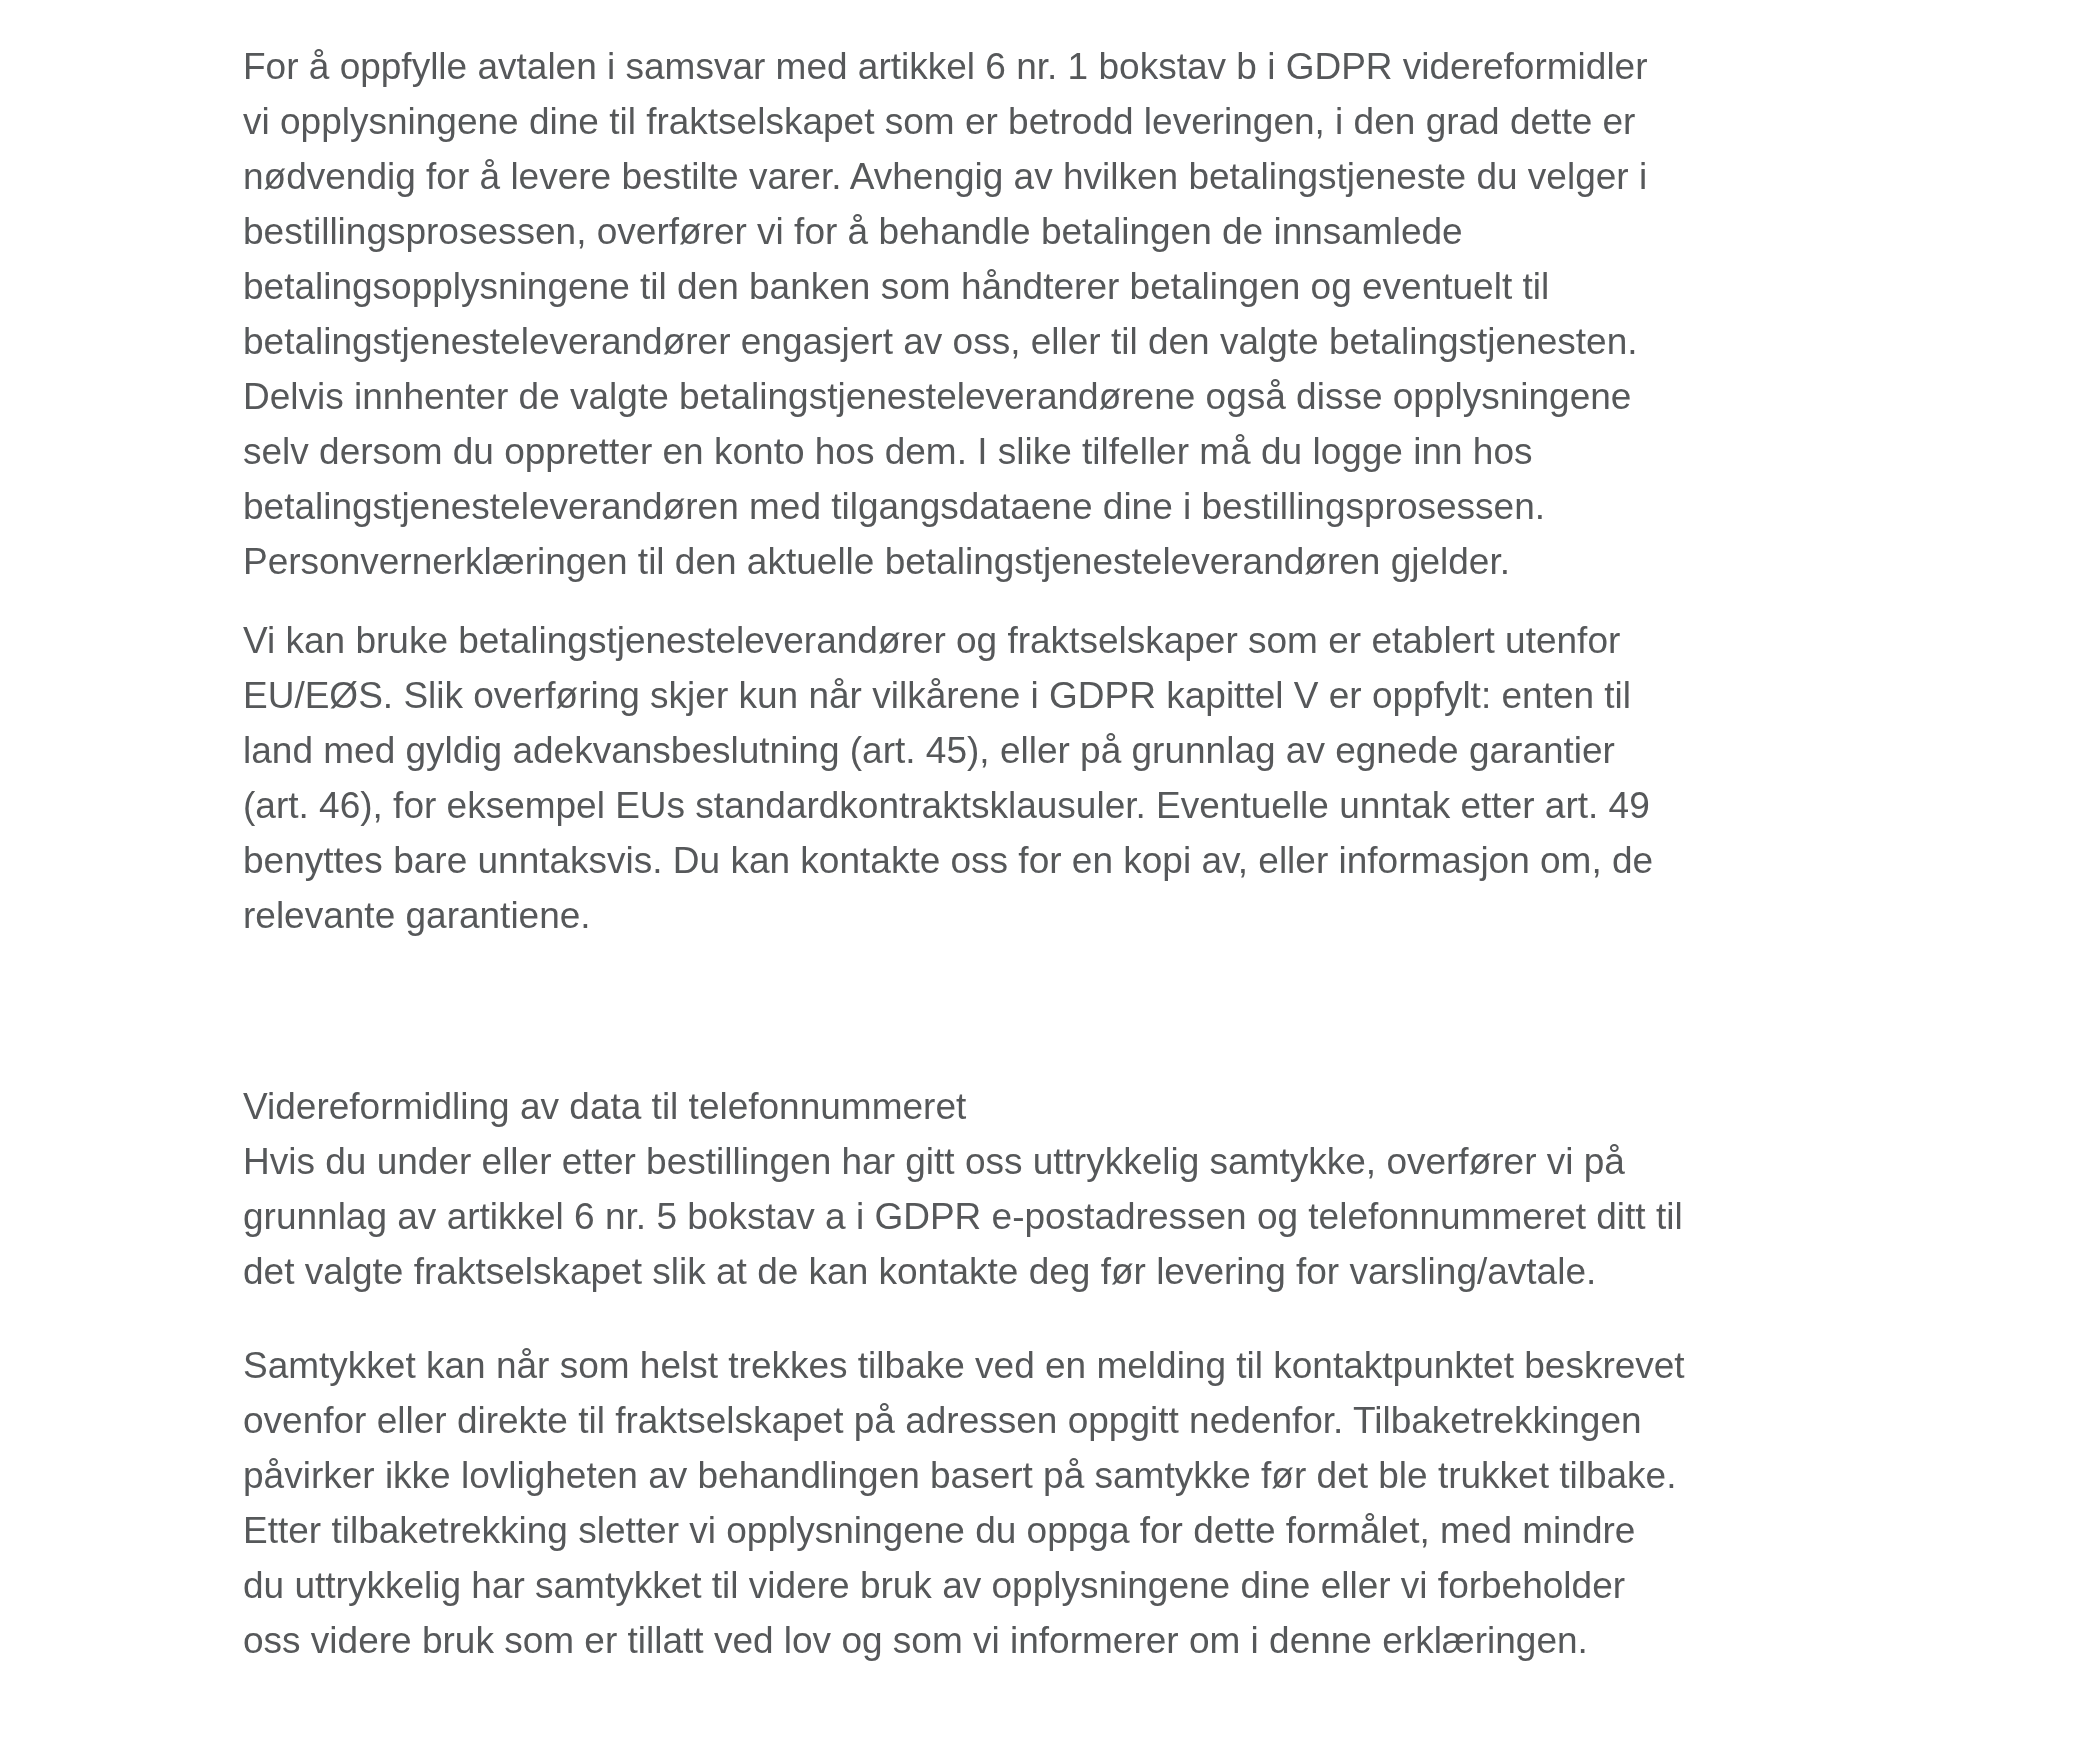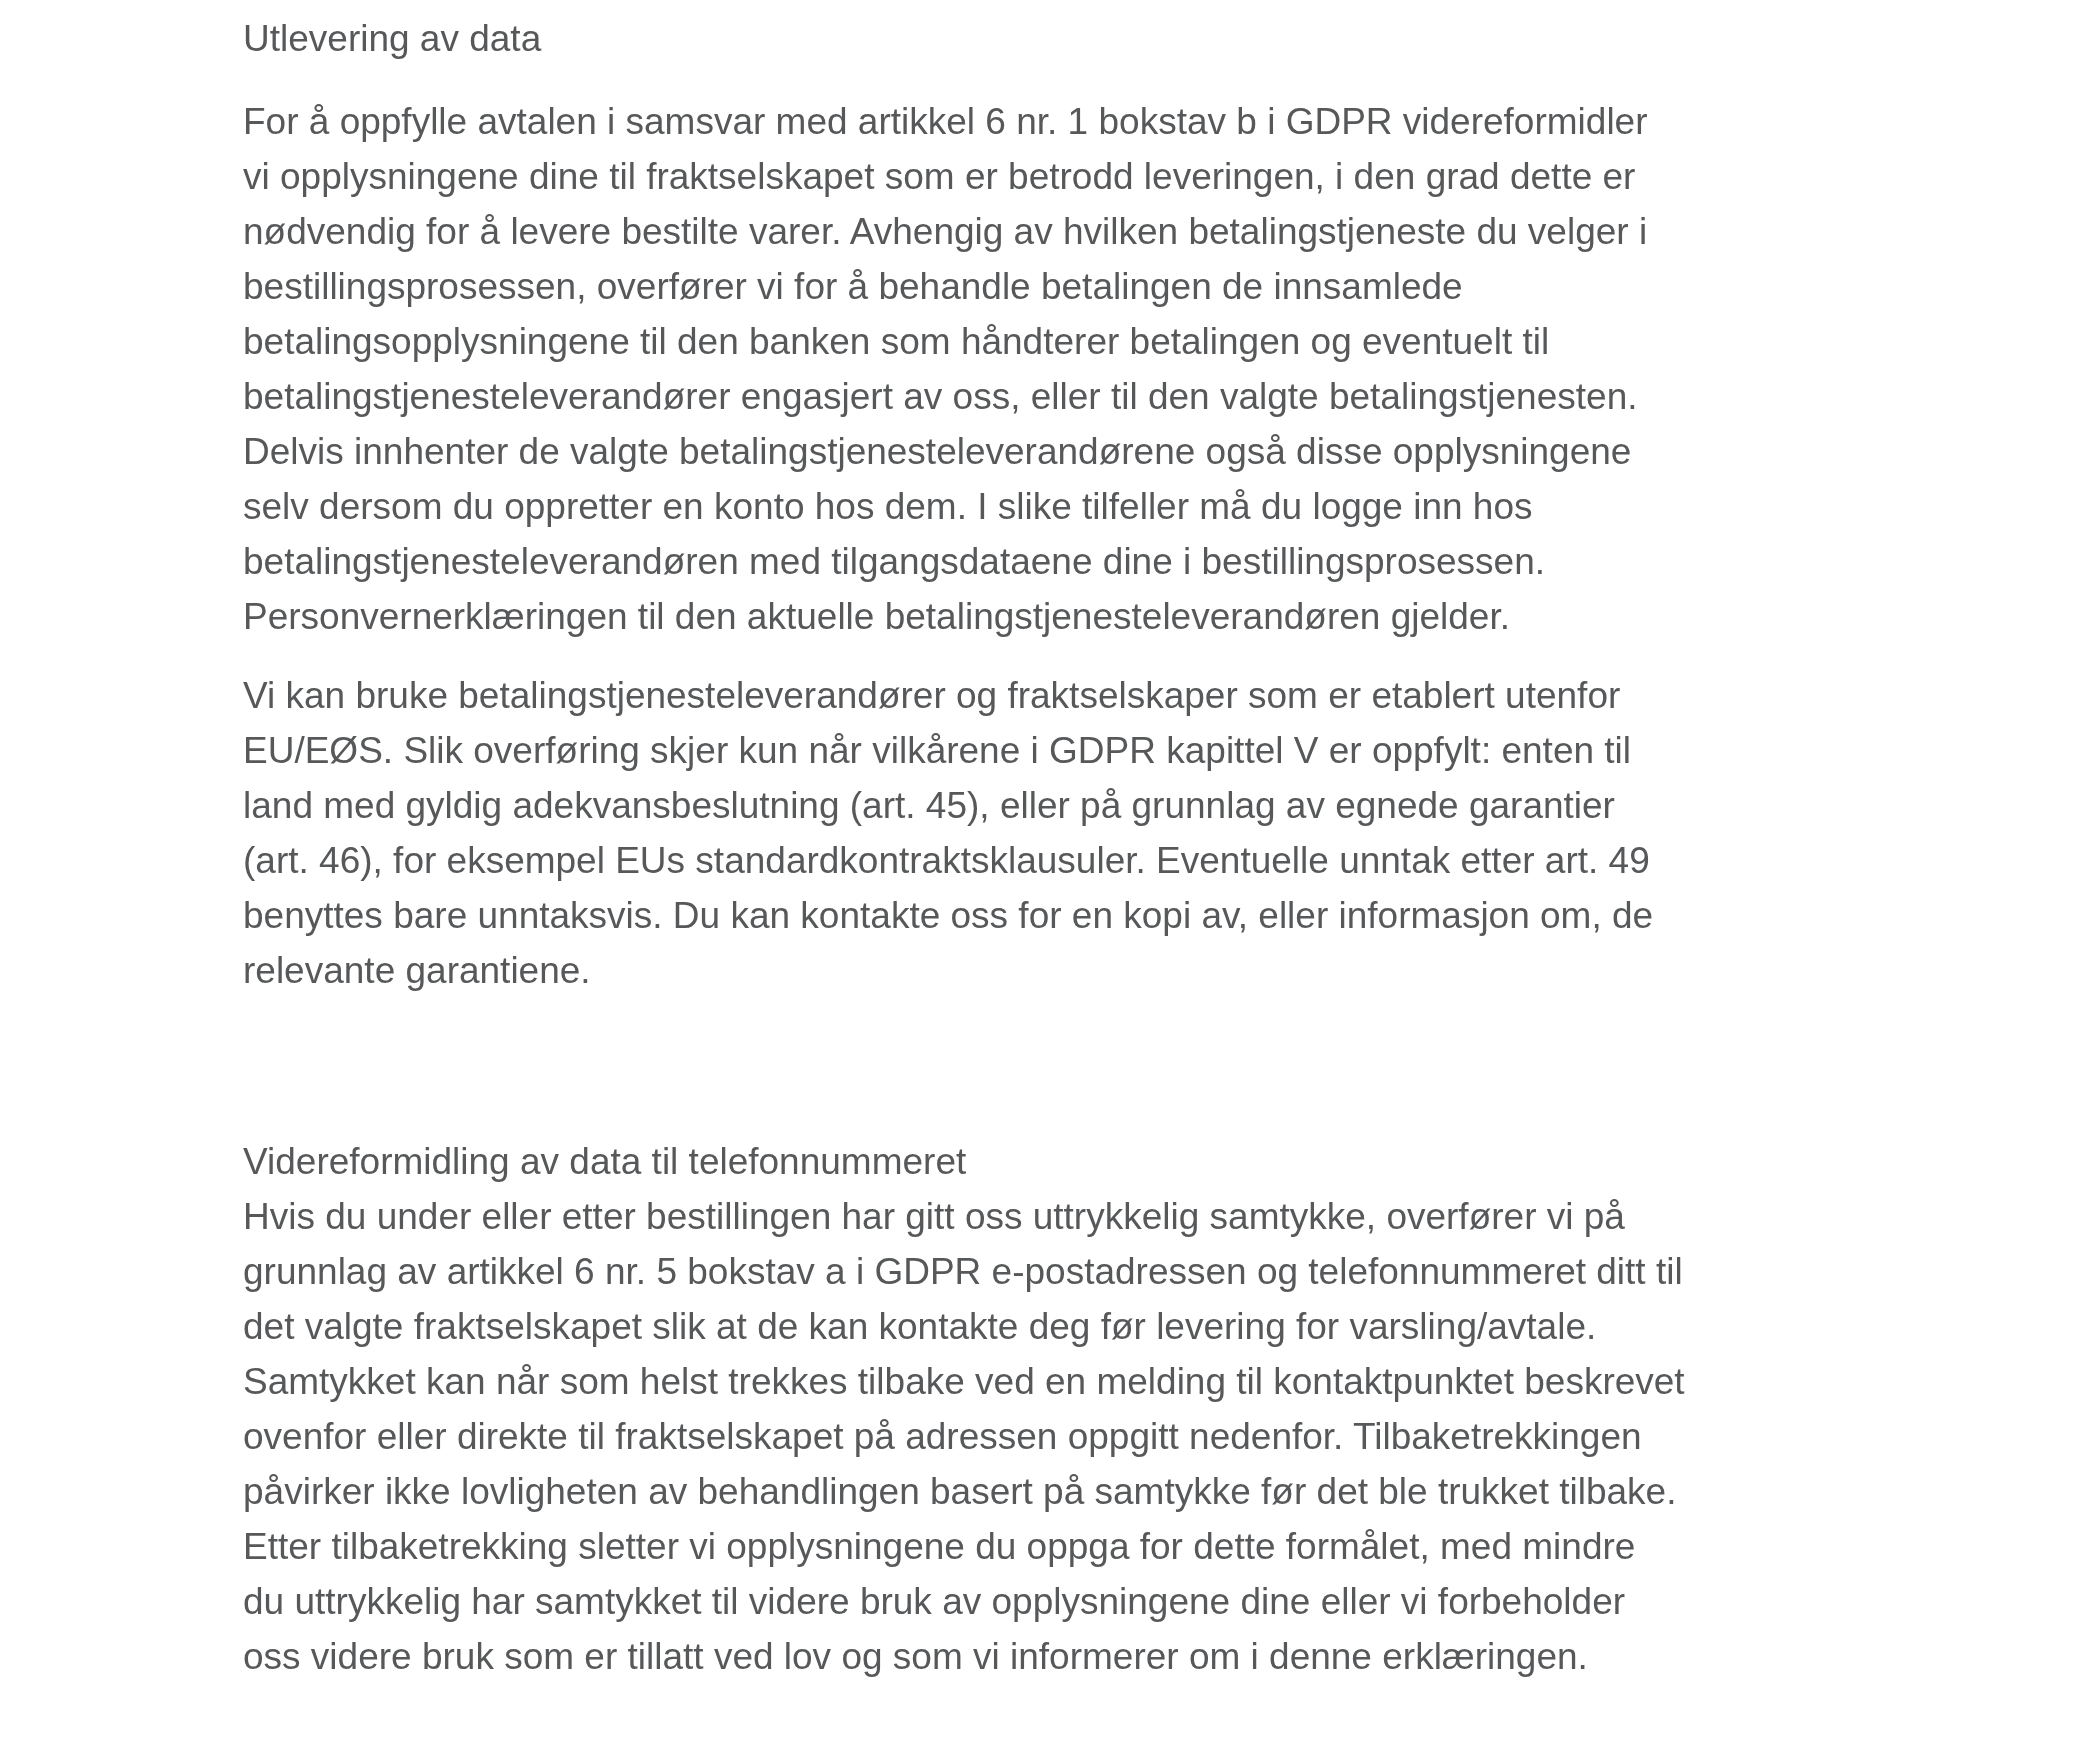--- a/index.html
+++ b/index.html
@@ -28,32 +28,31 @@
     margin: 0;
     white-space: pre-line;
   }
   .para {
     margin: 0;
     white-space: pre-line;
   }
   .p1 { margin-top: 28px; }
   .p2 { margin-top: 24px; }
   .block-shipping { margin-top: 136px; }
-  .p4 { }
+  .p4 { margin-top: 39px; }
   .section-subtitle {
     margin: 0;
     white-space: pre-line;
   }
 </style>
 </head>
 <body>
 
 <div class="doc">
 
-  <div class="doc-title">Utlevering av data</div>
 
   <div class="para p1">For å oppfylle avtalen i samsvar med artikkel 6 nr. 1 bokstav b i GDPR videreformidler
 vi opplysningene dine til fraktselskapet som er betrodd leveringen, i den grad dette er
 nødvendig for å levere bestilte varer. Avhengig av hvilken betalingstjeneste du velger i
 bestillingsprosessen, overfører vi for å behandle betalingen de innsamlede
 betalingsopplysningene til den banken som håndterer betalingen og eventuelt til
 betalingstjenesteleverandører engasjert av oss, eller til den valgte betalingstjenesten.
 Delvis innhenter de valgte betalingstjenesteleverandørene også disse opplysningene
 selv dersom du oppretter en konto hos dem. I slike tilfeller må du logge inn hos
 betalingstjenesteleverandøren med tilgangsdataene dine i bestillingsprosessen.

